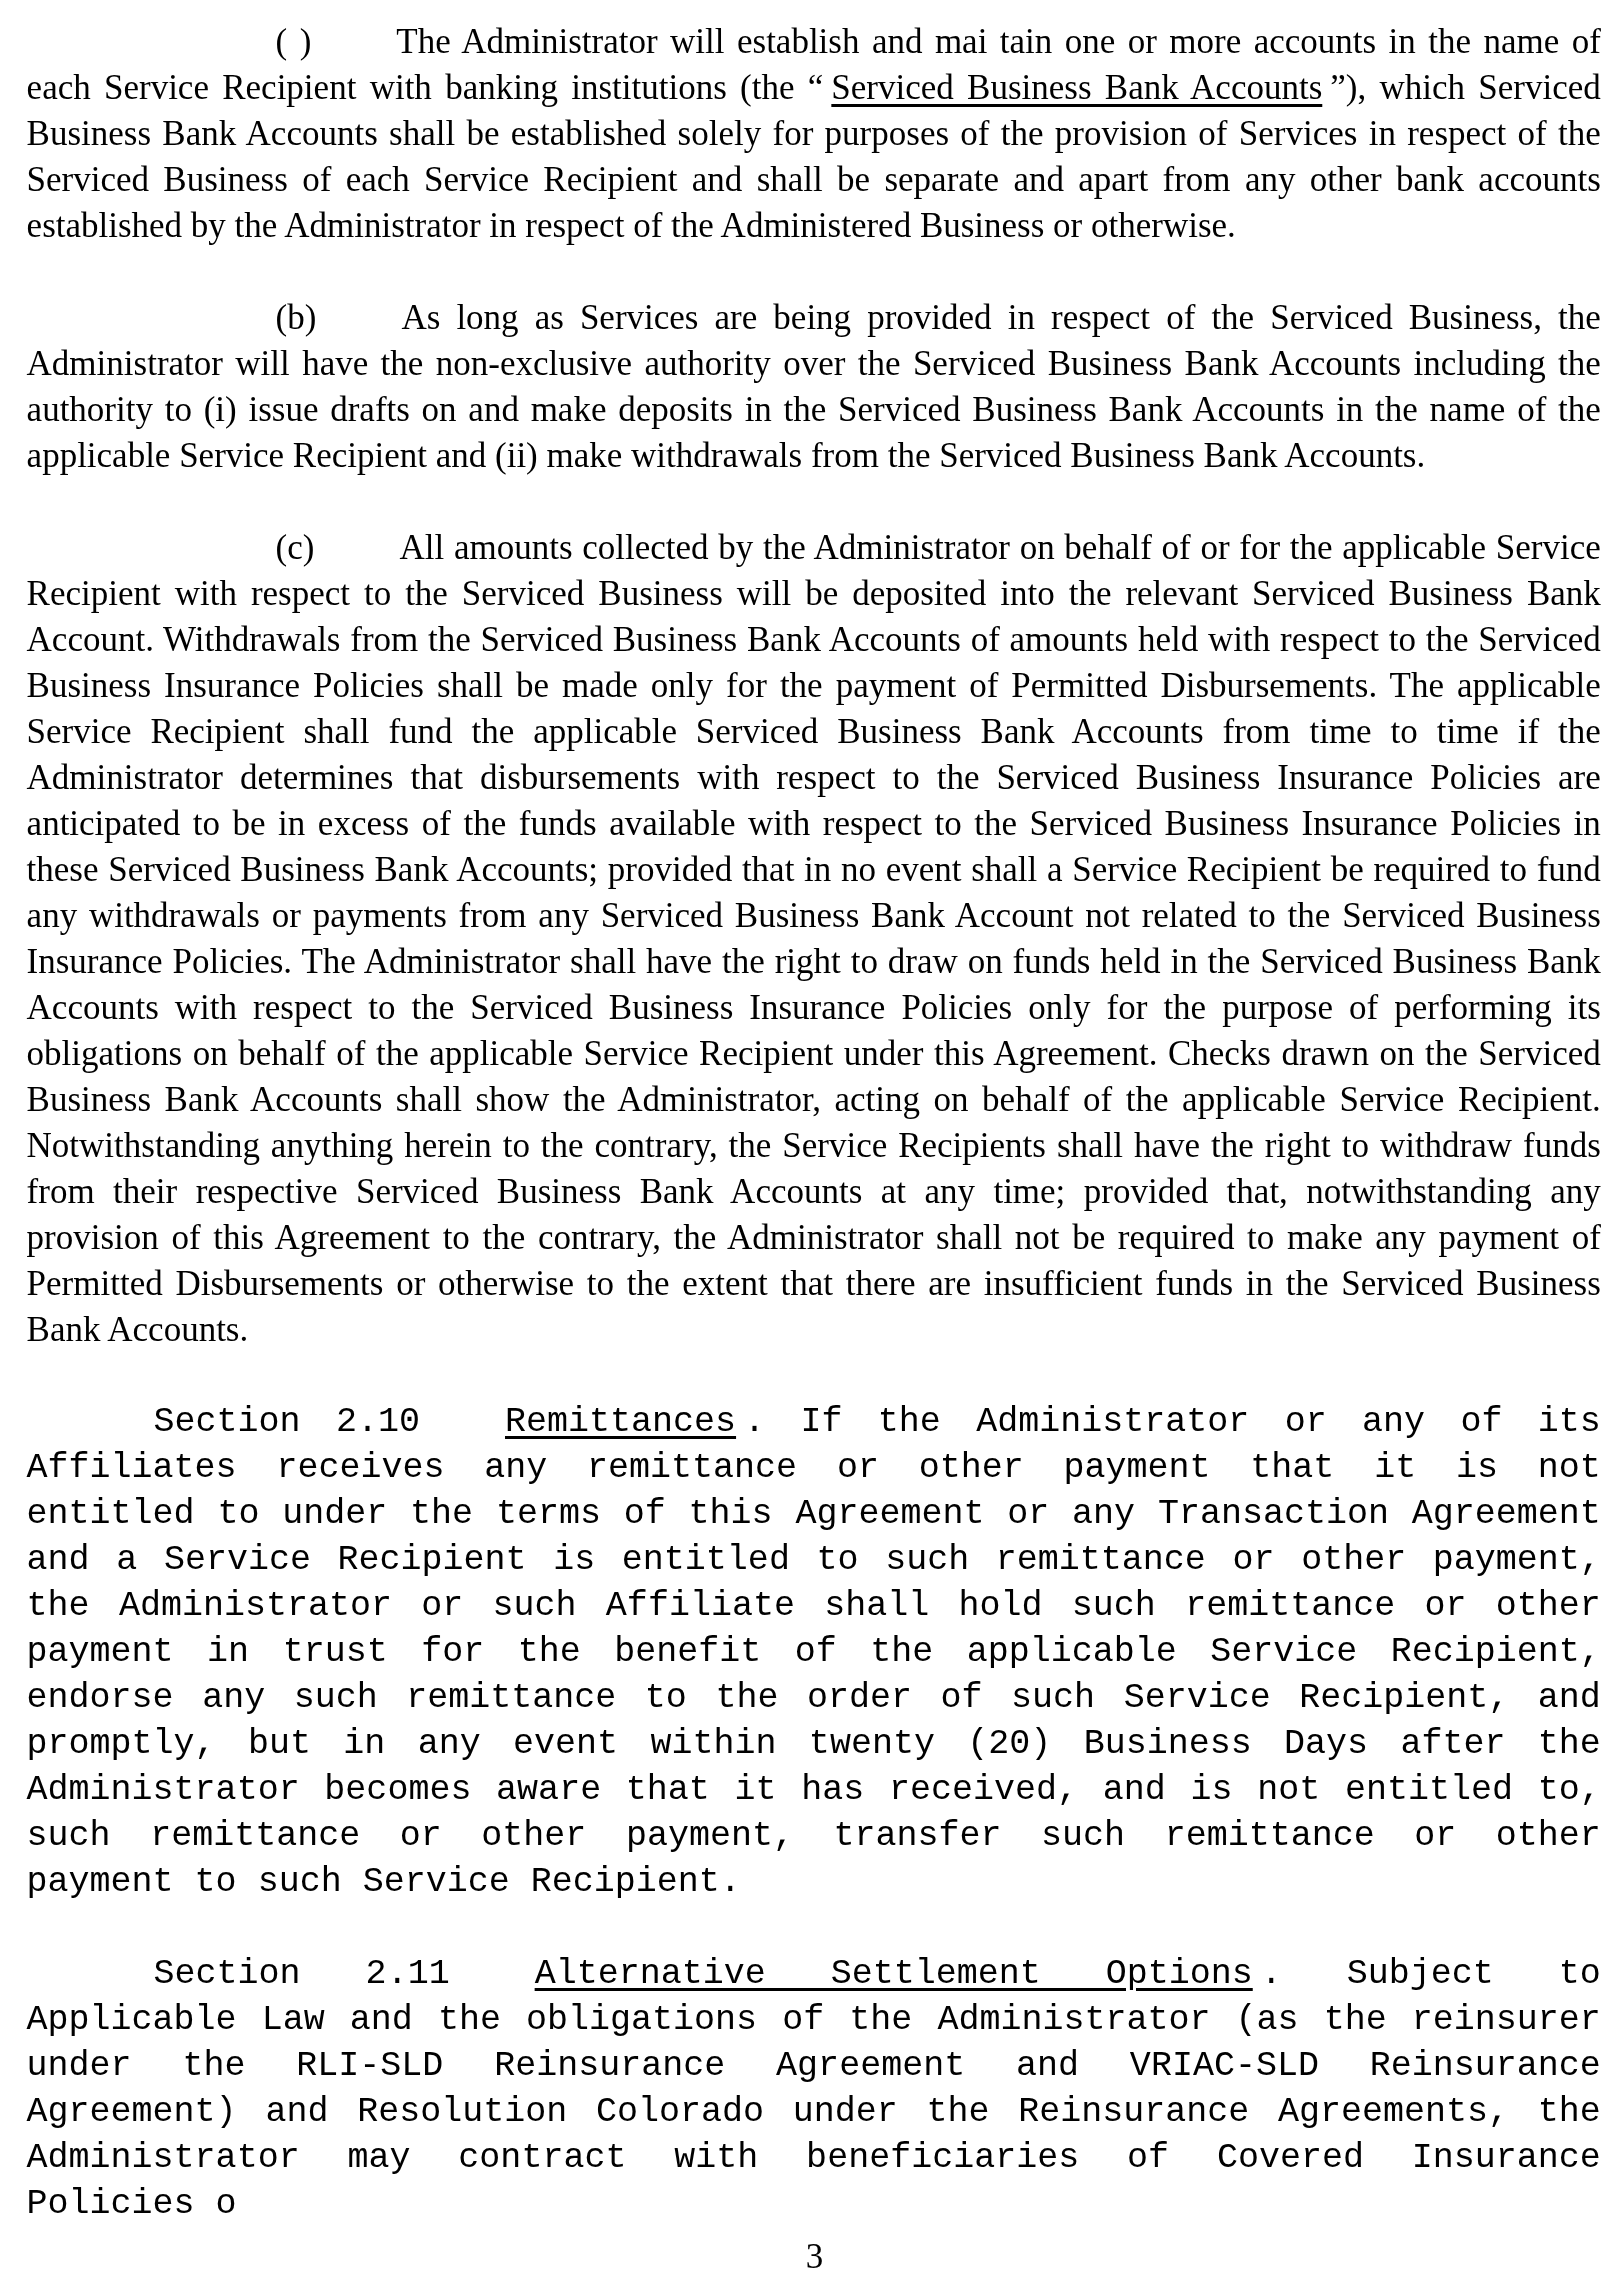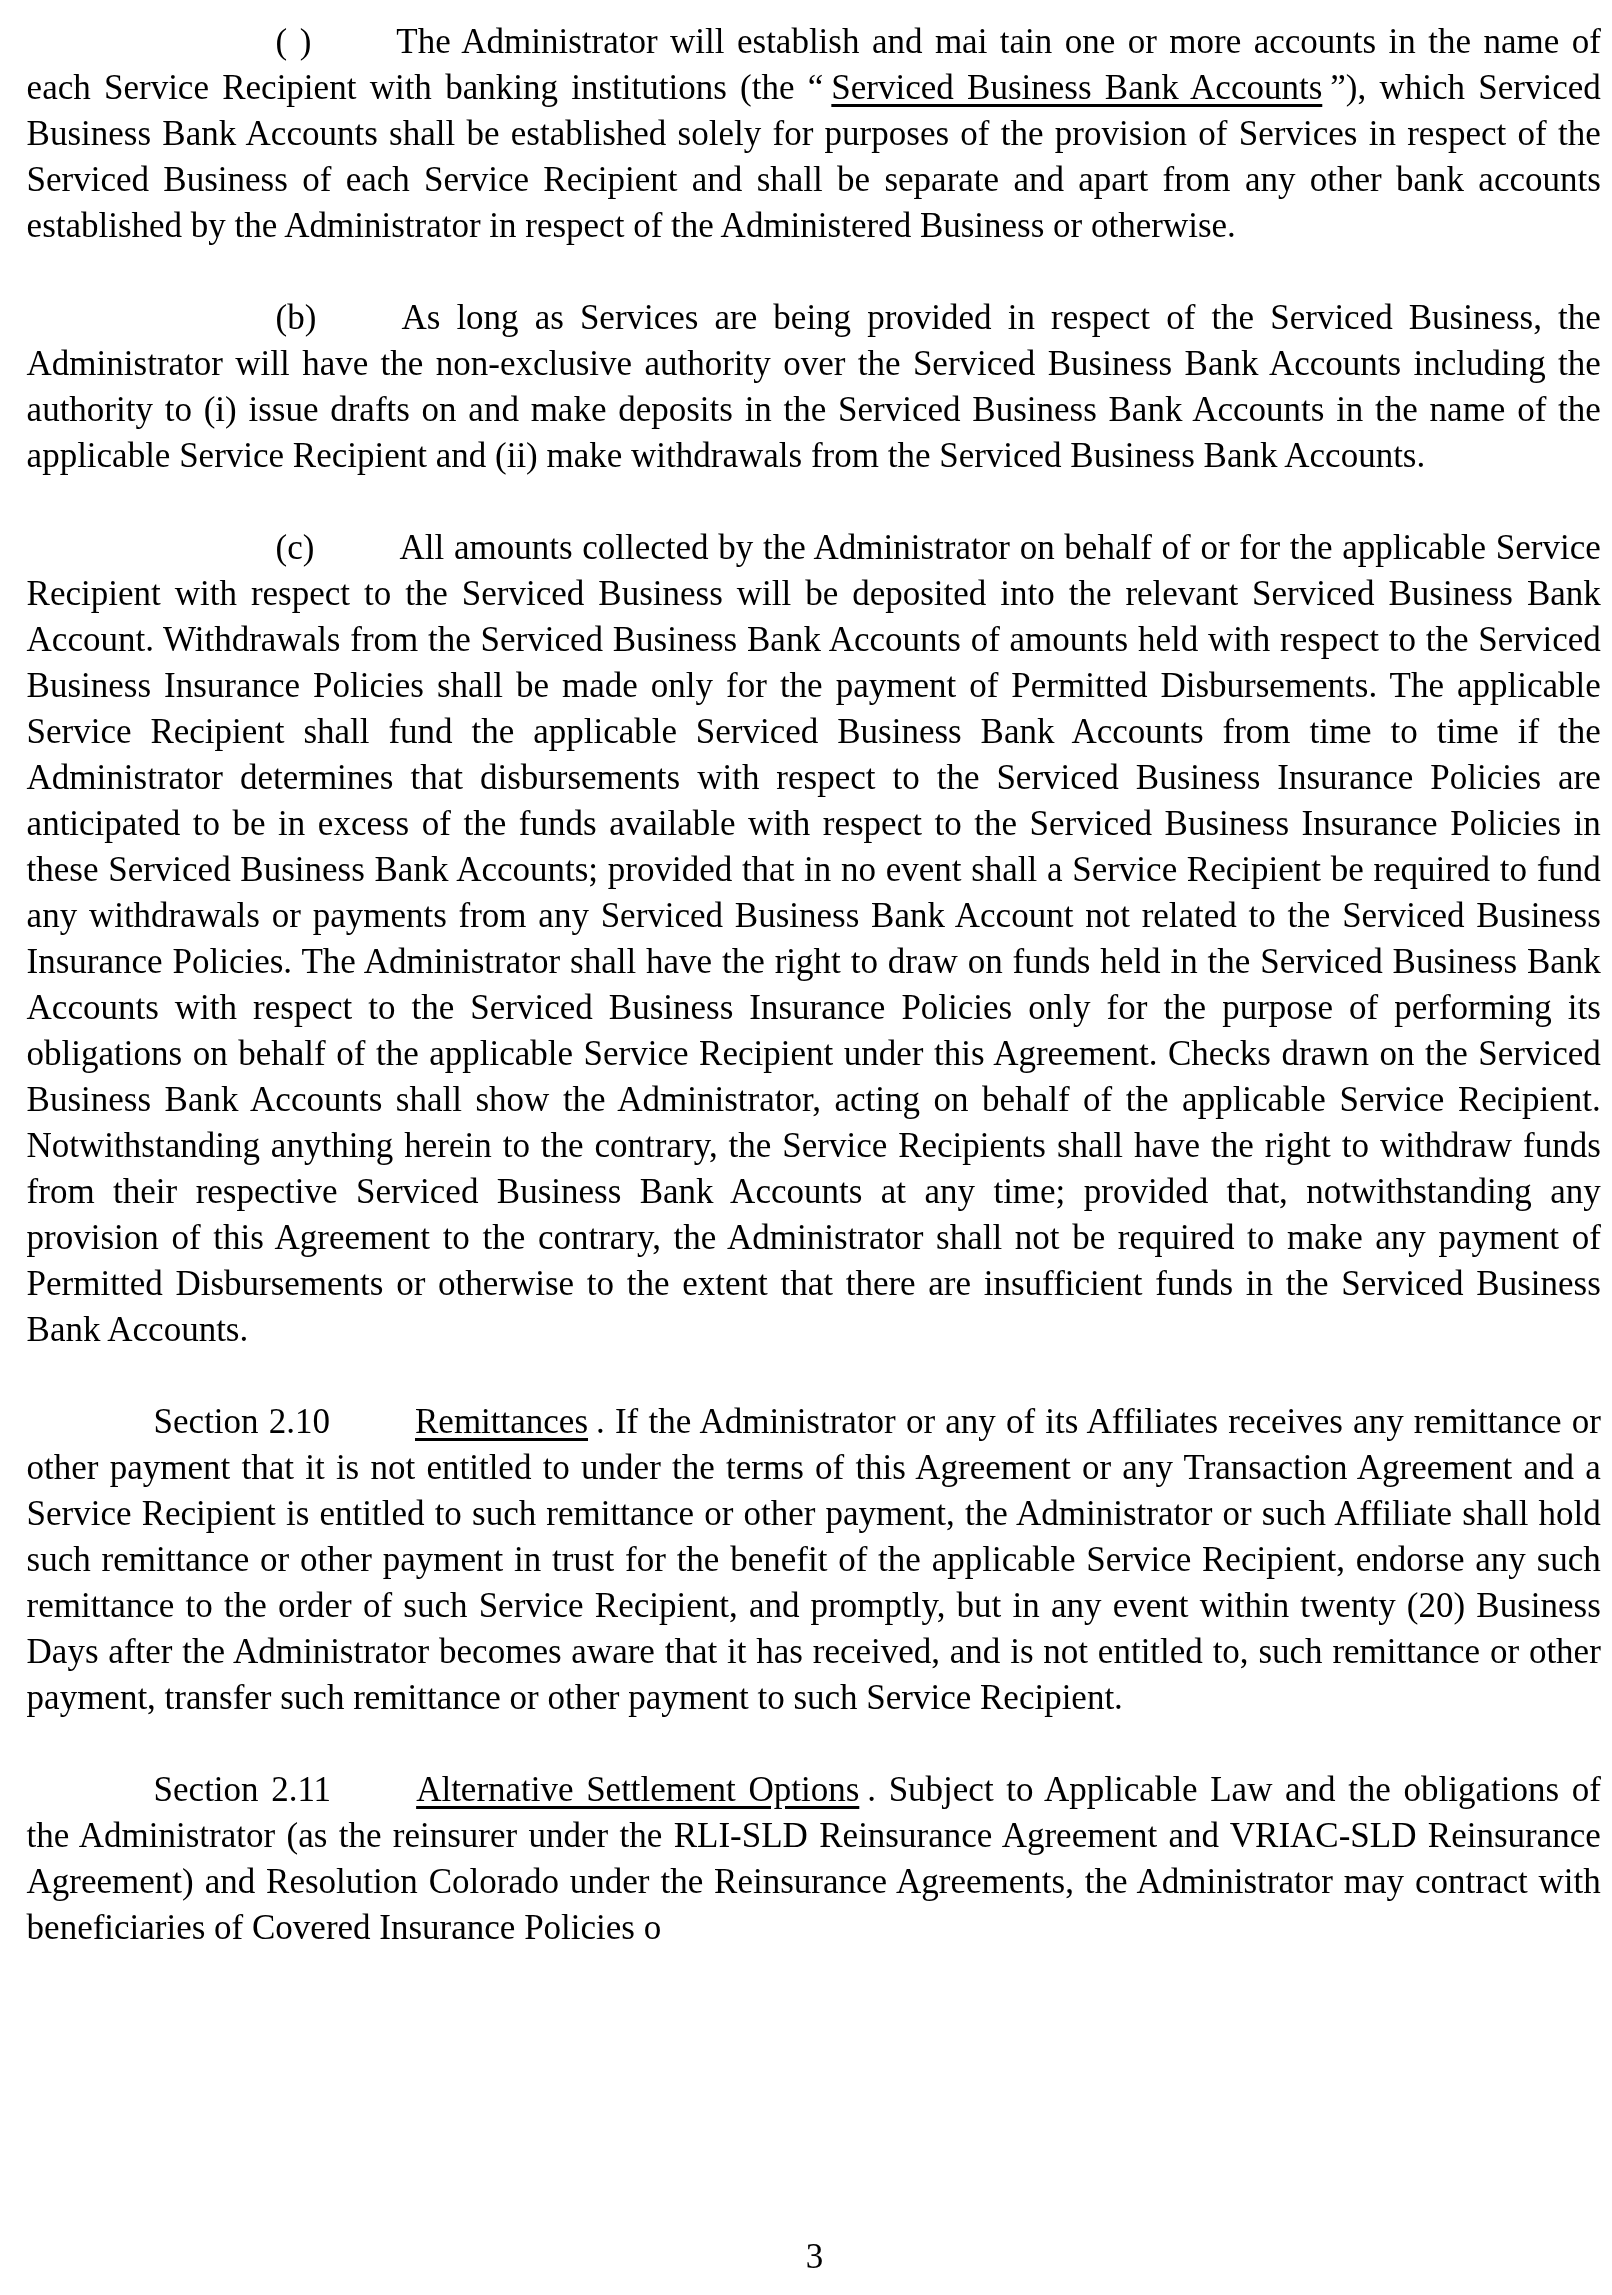--- a/index.html
+++ b/index.html
@@ -20,21 +20,21 @@
   .content {
     font-size: 35px;
     line-height: 46px;
     text-align: justify;
   }
   p.para {
     margin-bottom: 46px;
   }
   p.para:last-child { margin-bottom: 0; }
   p.body-para { text-indent: 245px; }
-  p.section-para { text-indent: 123px; }
+  p.section-para { text-indent: 123px; font-family: Liberation Mono, monospace; }
   .tab { display: inline-block; width: 69px; }
   .u { text-decoration: underline; text-underline-offset: 5px; }
   .footer {
     position: absolute;
     left: 0;
     right: 0;
     bottom: 21.4px;
     text-align: center;
     font-size: 35px;
     line-height: 1;

